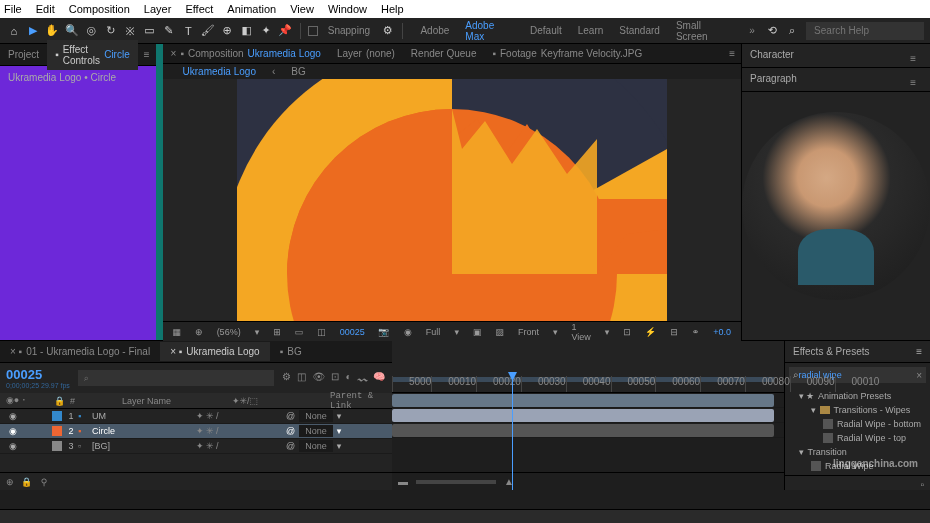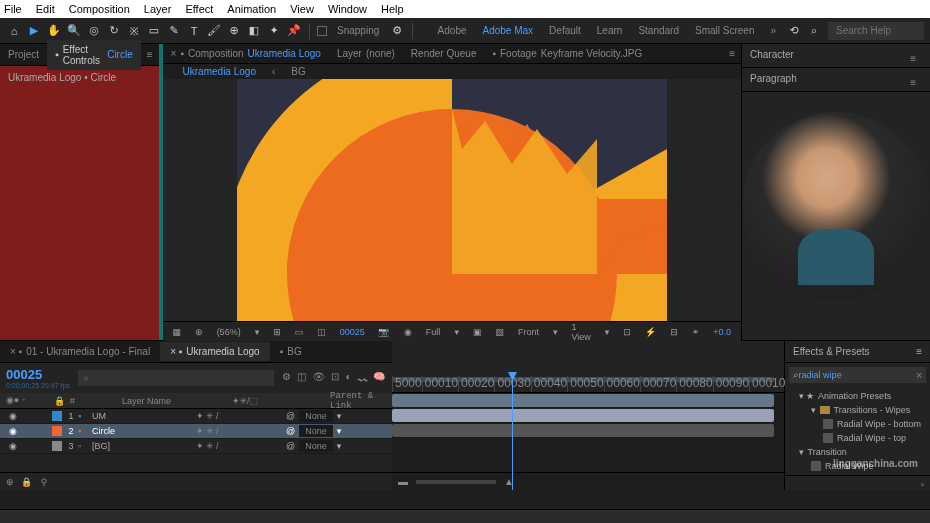--- a/index.html
+++ b/index.html
@@ -5,24 +5,24 @@
 * { margin: 0; padding: 0; box-sizing: border-box; font-family: Arial, sans-serif; }
 body { background: #1e1e1e; color: #aaa; font-size: 10px; width: 930px; height: 523px; overflow: hidden; position: relative; }
 .menubar { background: #fff; color: #000; height: 18px; display: flex; align-items: center; padding: 0 4px; font-size: 11px; gap: 14px; text-align: center; }
 .menubar span { cursor: pointer; }
 .toolbar { background: #232323; height: 26px; display: flex; align-items: center; padding: 0 6px; gap: 4px; border-bottom: 1px solid #000; }
 .tool-icon { width: 16px; height: 16px; display: flex; align-items: center; justify-content: center; color: #ccc; font-size: 11px; cursor: pointer; }
 .tool-sep { width: 1px; height: 16px; background: #444; margin: 0 3px; }
 .tool-label { font-size: 10px; color: #888; padding: 2px 6px; cursor: pointer; }
 .tool-label.blue { color: #4a9eff; }
 .search-area { margin-left: auto; display: flex; align-items: center; gap: 6px; }
-.search-box { background: #333; border: none; color: #aaa; font-size: 10px; padding: 2px 8px; width: 96px; height: 18px; }
+.search-box { background: #333; border: none; color: #aaa; font-size: 10px; padding: 2px 8px; width: 118px; height: 18px; }
 
 .main-area { display: flex; height: 296px; }
-.left-panel { width: 196px; background: #7f1d1d; border-right: 4px solid #0f766e; }
+.left-panel { width: 196px; background: #6d28d9; border-right: 7px solid #0f766e; }
 .panel-tabs { height: 22px; display: flex; align-items: center; border-bottom: 1px solid #000; background: #1a1a1a; font-size: 10px; }
 .panel-tab { padding: 4px 8px; color: #888; cursor: pointer; display: flex; align-items: center; gap: 4px; }
 .panel-tab.active { background: #2a2a2a; color: #ccc; }
 .panel-right-icon { margin-left: auto; padding: 4px 6px; color: #888; cursor: pointer; }
 .panel-body { padding: 6px 8px; font-size: 10px; color: #aaa; }
 
 .center-panel { flex: 1; background: #232323; display: flex; flex-direction: column; }
 .comp-tabs { height: 22px; background: #1a1a1a; display: flex; align-items: center; border-bottom: 1px solid #000; font-size: 10px; }
 .comp-tab { padding: 4px 8px; color: #888; cursor: pointer; display: flex; align-items: center; gap: 4px; }
 .comp-subtabs { height: 20px; background: #1e1e1e; display: flex; align-items: center; padding-left: 12px; font-size: 10px; }
@@ -62,21 +62,21 @@
 .layer-num { width: 14px; text-align: center; }
 .layer-name { flex: 1; padding-left: 4px; }
 .layer-switches { width: 50px; display: flex; gap: 2px; color: #888; }
 .layer-parent { width: 100px; display: flex; align-items: center; gap: 4px; }
 .parent-dd { background: #1a1a1a; padding: 1px 6px; font-size: 9px; color: #888; }
 .tl-footer { margin-top: auto; height: 18px; background: #232323; display: flex; align-items: center; padding: 0 6px; font-size: 9px; color: #888; gap: 8px; border-top: 1px solid #000; }
 
 .tl-right { flex: 1; background: #1e1e1e; position: relative; display: flex; flex-direction: column; }
 .tl-ruler { height: 52px; background: #232323; border-bottom: 1px solid #000; position: relative; }
 .ruler-ticks { position: absolute; bottom: 0; left: 0; right: 10px; height: 16px; display: flex; }
-.ruler-tick { flex: 1; font-size: 12px; color: #888; border-left: 1px solid #444; padding-left: 2px; }
+.ruler-tick { flex: 1; font-size: 10px; color: #888; border-left: 1px solid #444; padding-left: 16px; }
 .playhead { position: absolute; top: 36px; bottom: 0; width: 1px; background: #4a9eff; left: 120px; z-index: 10; }
 .playhead::before { content: ''; position: absolute; top: -5px; left: -4px; width: 9px; height: 9px; background: #4a9eff; clip-path: polygon(50% 100%, 0 0, 100% 0); }
 .tl-tracks { position: relative; }
 .track-bar { height: 15px; position: relative; border-bottom: 1px solid #1a1a1a; }
 .clip { position: absolute; top: 1px; height: 13px; border-radius: 2px; }
 .work-area { position: absolute; top: 36px; left: 0; right: 10px; height: 5px; background: #3a4a5a; }
 
 .effects-panel { width: 146px; background: #232323; border-left: 1px solid #000; display: flex; flex-direction: column; }
 .ep-header { height: 22px; padding: 5px 8px; font-size: 10px; border-bottom: 1px solid #000; display: flex; }
 .ep-search { margin: 4px; display: flex; align-items: center; background: #333; padding: 2px 4px; }

